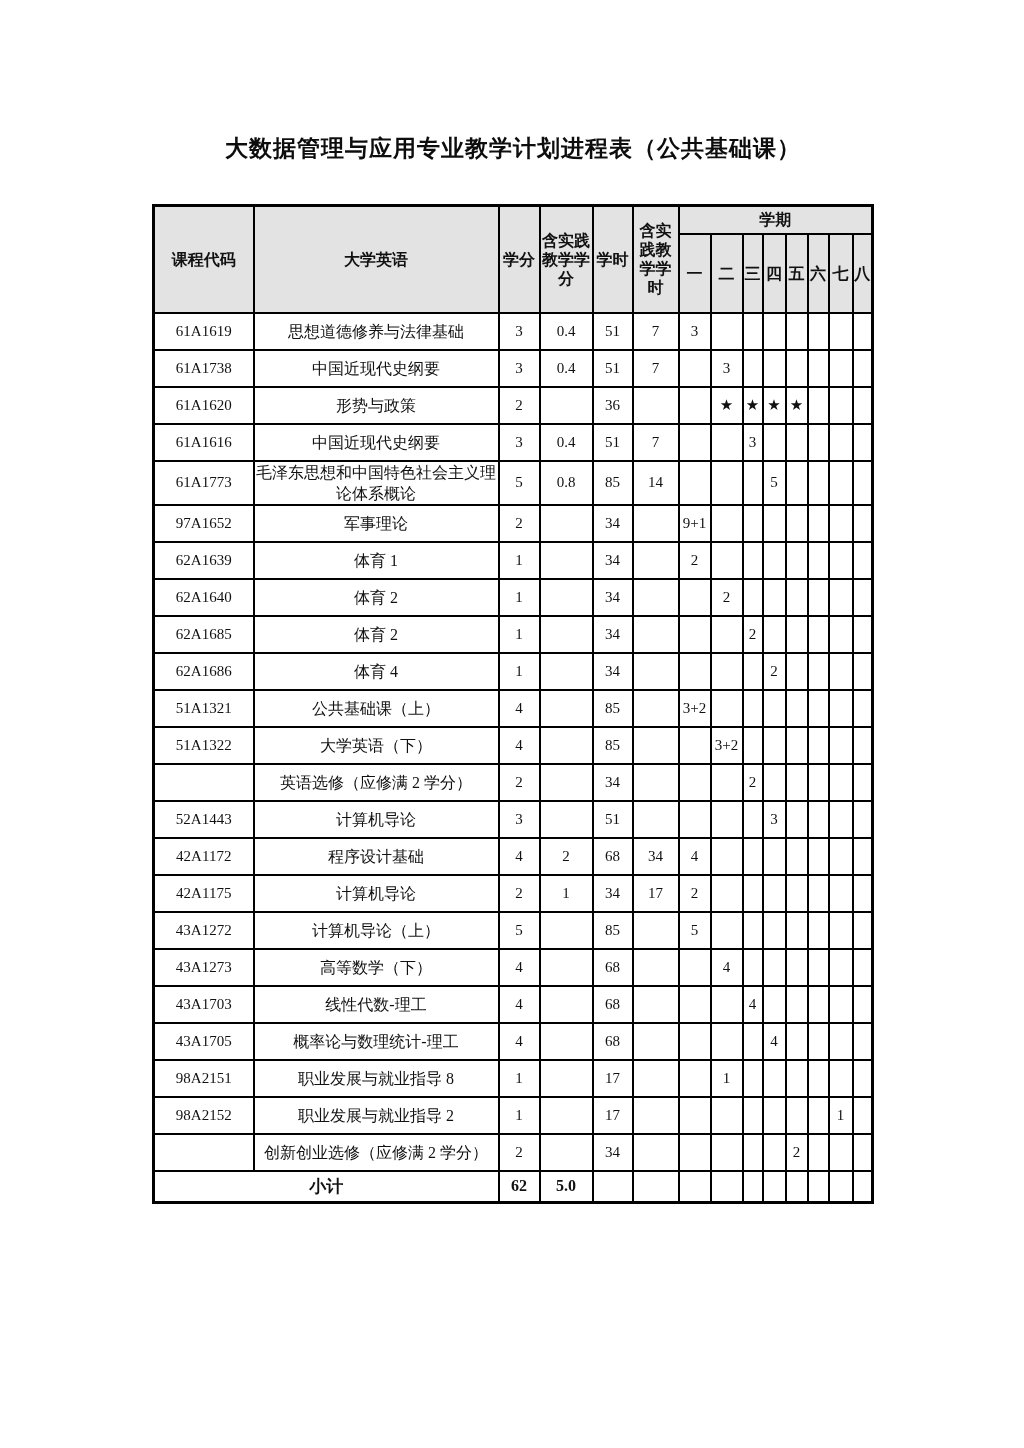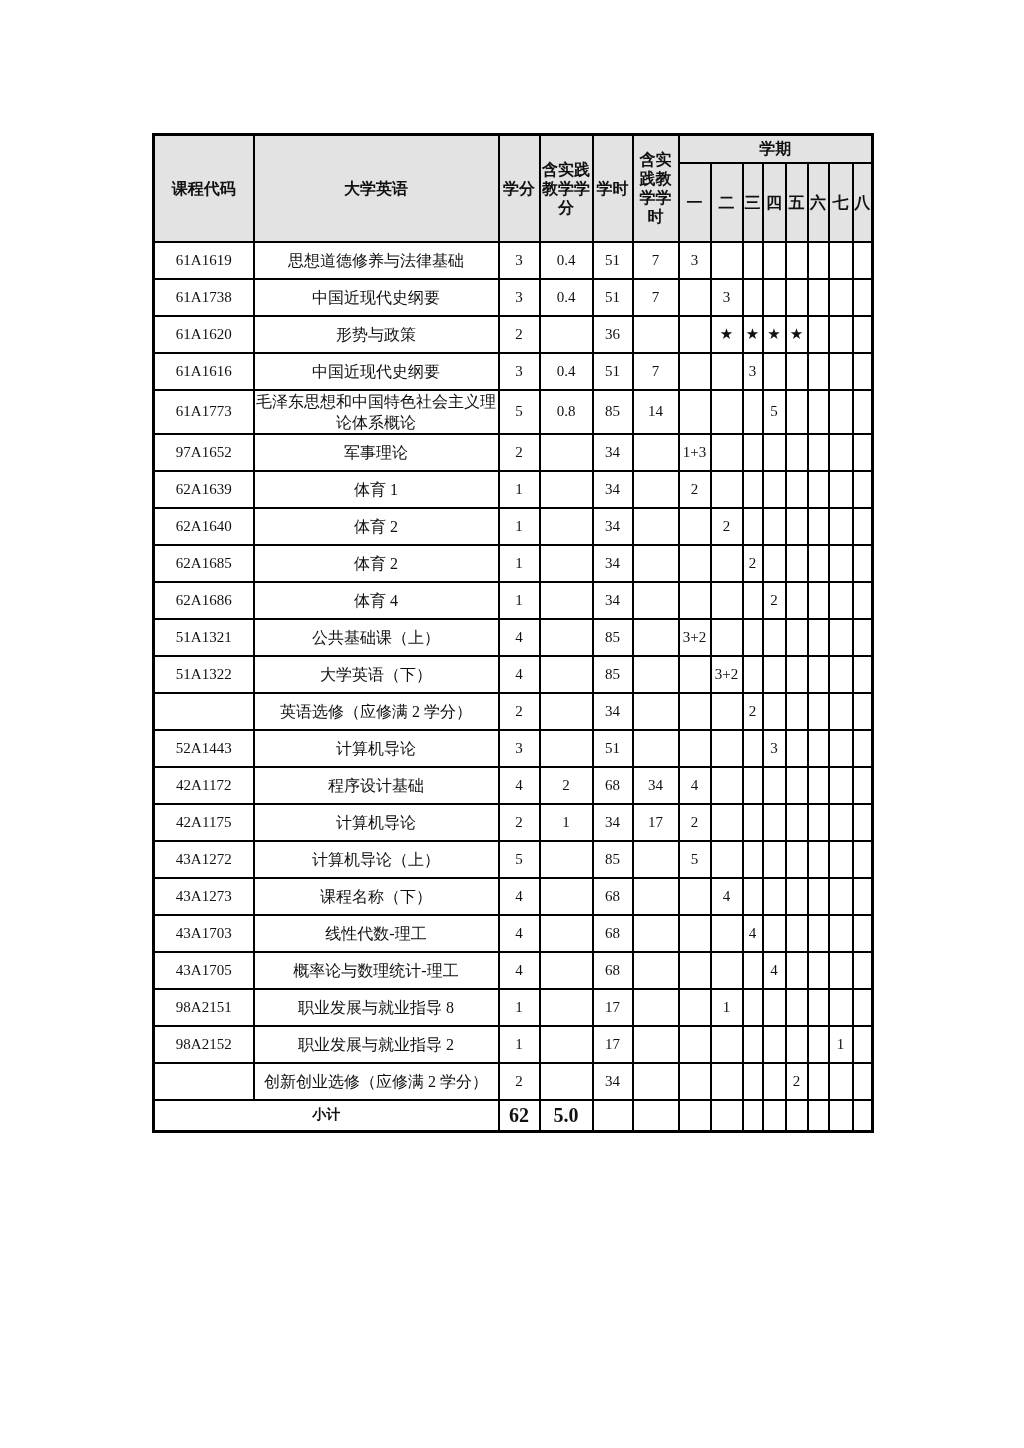--- a/index.html
+++ b/index.html
@@ -57,29 +57,30 @@
   }
   td.name{
     text-align:left;
     padding:4px 18px 4px 5px;
     margin-top:24px;
   }
   td.num{font-size:15px;}
   tfoot tr{height:32px;}
   tfoot td{
     font-weight:bold;
-    font-size:14px;
-  }
-  tfoot td.num{font-size:20px;}
+    font-size:17px;
+  }
+  tfoot td.num{font-size:16px;}
   .star{font-size:15px;}
 </style>
 </head>
 <body>
 
 <div class="sheet">
+  <h1 class="doc-title">大数据管理与应用专业教学计划进程表（公共基础课）</h1>
 
   <table class="plan">
     <colgroup>
       <col style="width:100px">
         <col style="width:245px">
         <col style="width:41px">
       <col style="width:53px">
         <col style="width:40px">
         <col style="width:46px">
       <col style="width:32px">
@@ -193,21 +194,21 @@
           <td class="num"></td>
           <td class="num"></td>
         </tr>
         <tr>
           <td class="num">97A1652</td>
           <td class="name">军事理论</td>
           <td class="num">2</td>
           <td class="num"></td>
           <td class="num">34</td>
           <td class="num"></td>
-          <td class="num">1+3</td>
+          <td class="num">9+1</td>
           <td class="num"></td>
           <td class="num"></td>
           <td class="num"></td>
           <td class="num"></td>
           <td class="num"></td>
           <td class="num"></td>
           <td class="num"></td>
         </tr>
         <tr>
           <td class="num">62A1639</td>
@@ -380,21 +381,21 @@
           <td class="num"></td>
           <td class="num"></td>
           <td class="num"></td>
           <td class="num"></td>
           <td class="num"></td>
           <td class="num"></td>
           <td class="num"></td>
         </tr>
         <tr>
           <td class="num">43A1273</td>
-          <td class="name">课程名称（下）</td>
+          <td class="name">高等数学（下）</td>
           <td class="num">4</td>
           <td class="num"></td>
           <td class="num">68</td>
           <td class="num"></td>
           <td class="num"></td>
           <td class="num">4</td>
           <td class="num"></td>
           <td class="num"></td>
           <td class="num"></td>
           <td class="num"></td>

